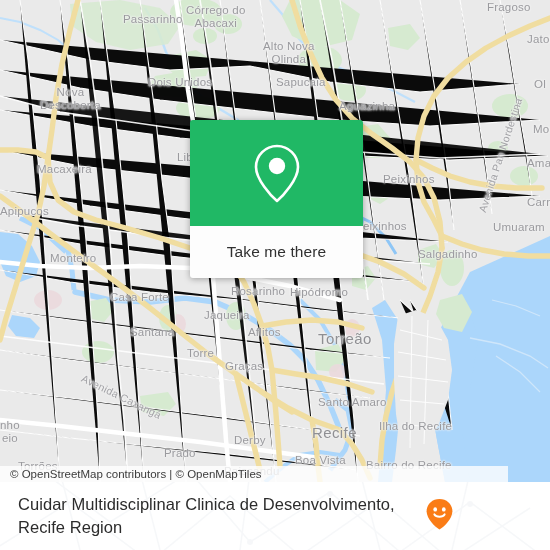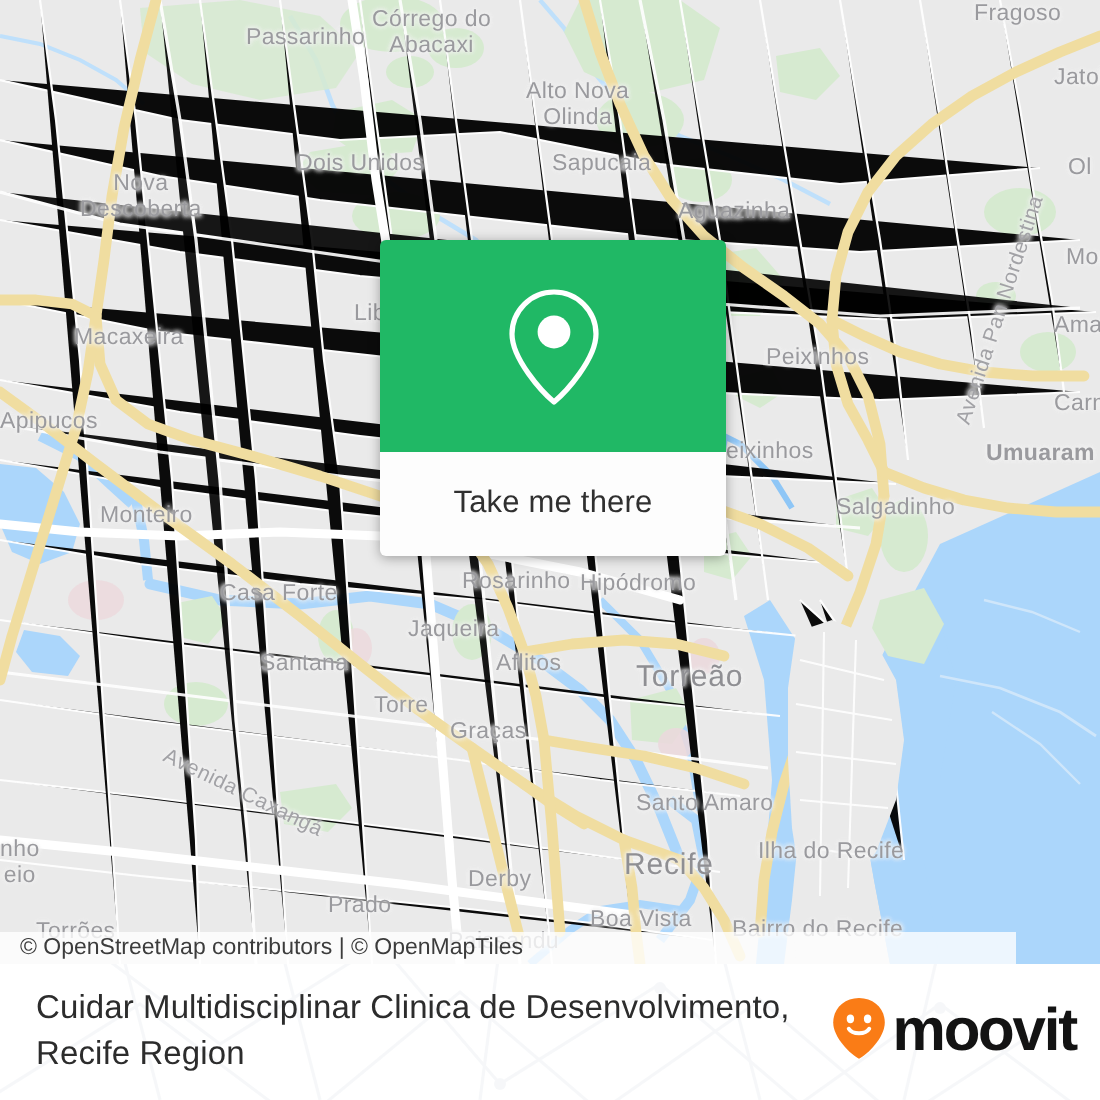--- a/index.html
+++ b/index.html
@@ -261,21 +261,21 @@
     <div class="maplabel" style="left:513px;top:123px;padding-left:20px;">Monte</div>
     <div class="maplabel" style="left:177px;top:151px;">Lib</div>
     <div class="maplabel" style="left:37px;top:163px;">Macaxeira</div>
     <div class="maplabel" style="left:383px;top:173px;">Peixinhos</div>
     <div class="maplabel" style="left:527px;top:157px;">Ama</div>
     <div class="maplabel" style="left:0px;top:205px;">Apipucos</div>
     <div class="maplabel" style="left:363px;top:200px;margin-top:20px;">eixinhos</div>
     <div class="maplabel" style="left:527px;top:196px;">Carm</div>
     <div class="maplabel" style="left:50px;top:252px;">Monteiro</div>
     <div class="maplabel" style="left:418px;top:248px;">Salgadinho</div>
-    <div class="maplabel" style="left:493px;top:221px;font-weight:bold;">Umuaram</div>
+    <div class="maplabel" style="left:493px;top:221px;">Umuaram</div>
     <div class="maplabel" style="left:231px;top:285px;">Rosarinho</div>
     <div class="maplabel" style="left:290px;top:286px;">Hipódromo</div>
     <div class="maplabel" style="left:110px;top:291px;">Casa Forte</div>
     <div class="maplabel" style="left:204px;top:309px;">Jaqueira</div>
     <div class="maplabel" style="left:130px;top:326px;">Santana</div>
     <div class="maplabel" style="left:248px;top:326px;">Aflitos</div>
     <div class="maplabel big" style="left:318px;top:330px;">Torreão</div>
     <div class="maplabel" style="left:187px;top:347px;">Torre</div>
     <div class="maplabel" style="left:225px;top:360px;">Graças</div>
     <div class="maplabel" style="left:318px;top:396px;">Santo Amaro</div>
@@ -333,18 +333,17 @@
       <div id="venue-title">Cuidar Multidisciplinar Clinica de Desenvolvimento, Recife Region</div>
       <div id="moovit-logo">
         <span>
           <svg width="31" height="34" viewBox="0 0 31 34">
             <path d="M15.5 2 C8 2 2.6 7.4 2.6 14.3 C2.6 21.8 11.2 30.2 15.5 32.4 C19.8 30.2 28.4 21.8 28.4 14.3 C28.4 7.4 23 2 15.5 2 Z" fill="#fa7c16"></path>
             <ellipse cx="11.2" cy="12.4" rx="1.85" ry="2.2" fill="#ffffff"></ellipse>
             <ellipse cx="19.8" cy="12.4" rx="1.85" ry="2.2" fill="#ffffff"></ellipse>
             <path d="M10.4 17.4 C12.2 20.4 18.8 20.4 20.6 17.4" stroke="#ffffff" stroke-width="2" fill="none" stroke-linecap="round"></path>
           </svg>
         </span>
-        <span id="moovit-wordmark">moovit</span>
       </div>
     </div>
   </div>
 
 </div>
 
 </body></html>

